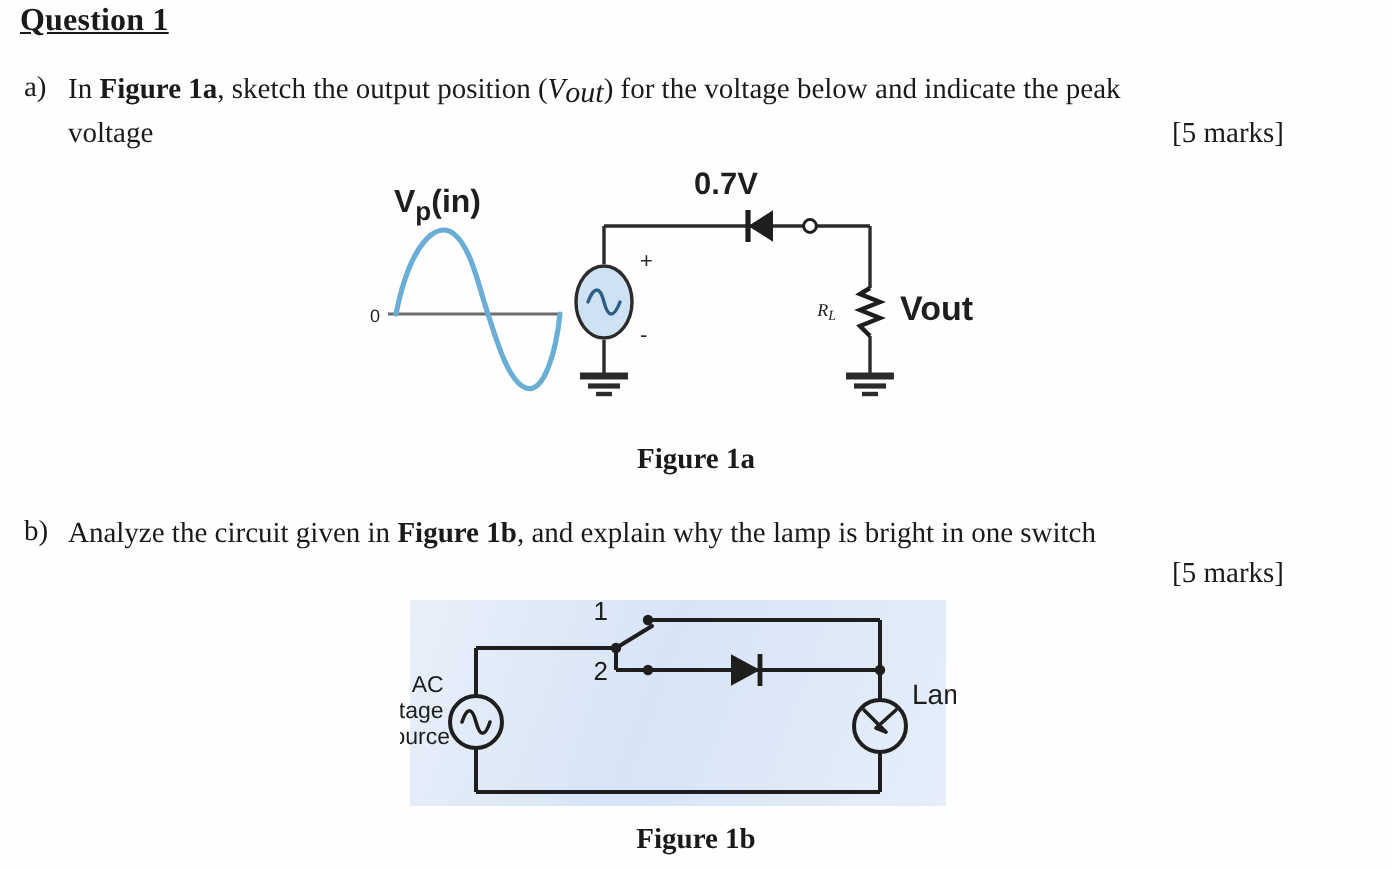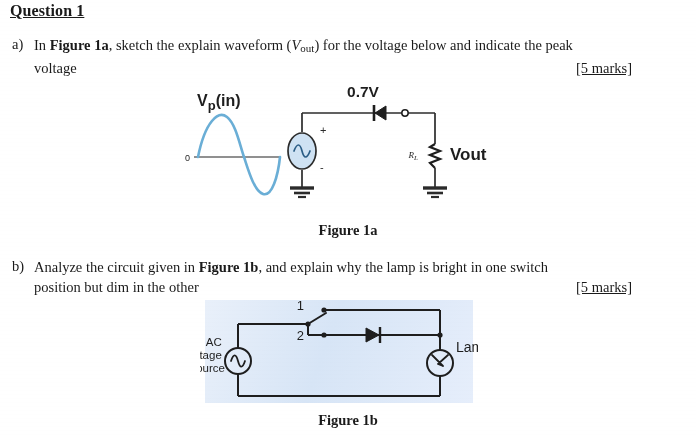--- a/index.html
+++ b/index.html
@@ -48,27 +48,27 @@
     width: 620px;
   }
   #part-b-body {
     left: 34px;
     top: 257px;
     width: 620px;
   }
   .qline { display: block; position: relative; }
   .marks {
     position: absolute;
-    right: 22px;
-    text-decoration: underline;
+    right: 12px;
   }
   b { font-weight: bold; }
   .ital { font-style: italic; }
   .sub {
-    font-size: 11px;
+    font-size: 15px;
+    font-style: italic;
     vertical-align: -2px;
   }
 
   .figure-caption {
     font-size: 14.5px;
     font-weight: bold;
     text-align: center;
     width: 100%;
     left: 0;
   }
@@ -112,21 +112,21 @@
   }
 </style>
 </head>
 <body>
 
 <div class="abs" id="question-heading">Question 1</div>
 
 <div class="abs qitem-marker" id="part-a-marker">a)</div>
 
 <div class="abs qbody" id="part-a-body">
-  <span class="qline"><span>In </span><b>Figure 1a</b><span>, sketch the explain waveform (</span><span class="ital">V</span><span class="sub">out</span><span>) for the voltage below and indicate the peak</span></span>
+  <span class="qline"><span>In </span><b>Figure 1a</b><span>, sketch the output position (</span><span class="ital">V</span><span class="sub">out</span><span>) for the voltage below and indicate the peak</span></span>
   <span class="qline"><span>voltage</span><span class="marks">[5 marks]</span></span>
 </div>
 
 <div class="abs" id="figure-1a">
   <svg width="400" height="130" viewBox="0 0 400 130" xmlns="http://www.w3.org/2000/svg">
 
     <g>
 
       <line x1="44" y1="73" x2="130" y2="73" stroke="#6b6b6b" stroke-width="1.6"></line>
 
@@ -189,21 +189,21 @@
     <text x="40" y="77" font-family="'Liberation Sans', sans-serif" font-size="9" fill="#1e1e1e" text-anchor="end">0</text>
   </svg>
 </div>
 
 <div class="abs figure-caption" id="figure-1a-caption">Figure 1a</div>
 
 <div class="abs qitem-marker" id="part-b-marker">b)</div>
 
 <div class="abs qbody" id="part-b-body">
   <span class="qline"><span>Analyze the circuit given in </span><b>Figure 1b</b><span>, and explain why the lamp is bright in one switch</span></span>
-  <span class="qline"><span>position but dim in the other</span><span class="marks">[5 marks]</span></span>
+  <span class="qline"><span class="marks">[5 marks]</span></span>
 </div>
 
 <div class="abs" id="figure-1b">
   <div class="fig1b-panel"></div>
   <svg width="278" height="110" viewBox="0 0 278 110" style="position:absolute;left:0;top:0;" xmlns="http://www.w3.org/2000/svg">
 
     <g stroke="#1e1e1e" stroke-width="2" fill="none">
 
       <line x1="38" y1="26" x2="38" y2="50"></line>
       <line x1="38" y1="26" x2="108" y2="26"></line>

